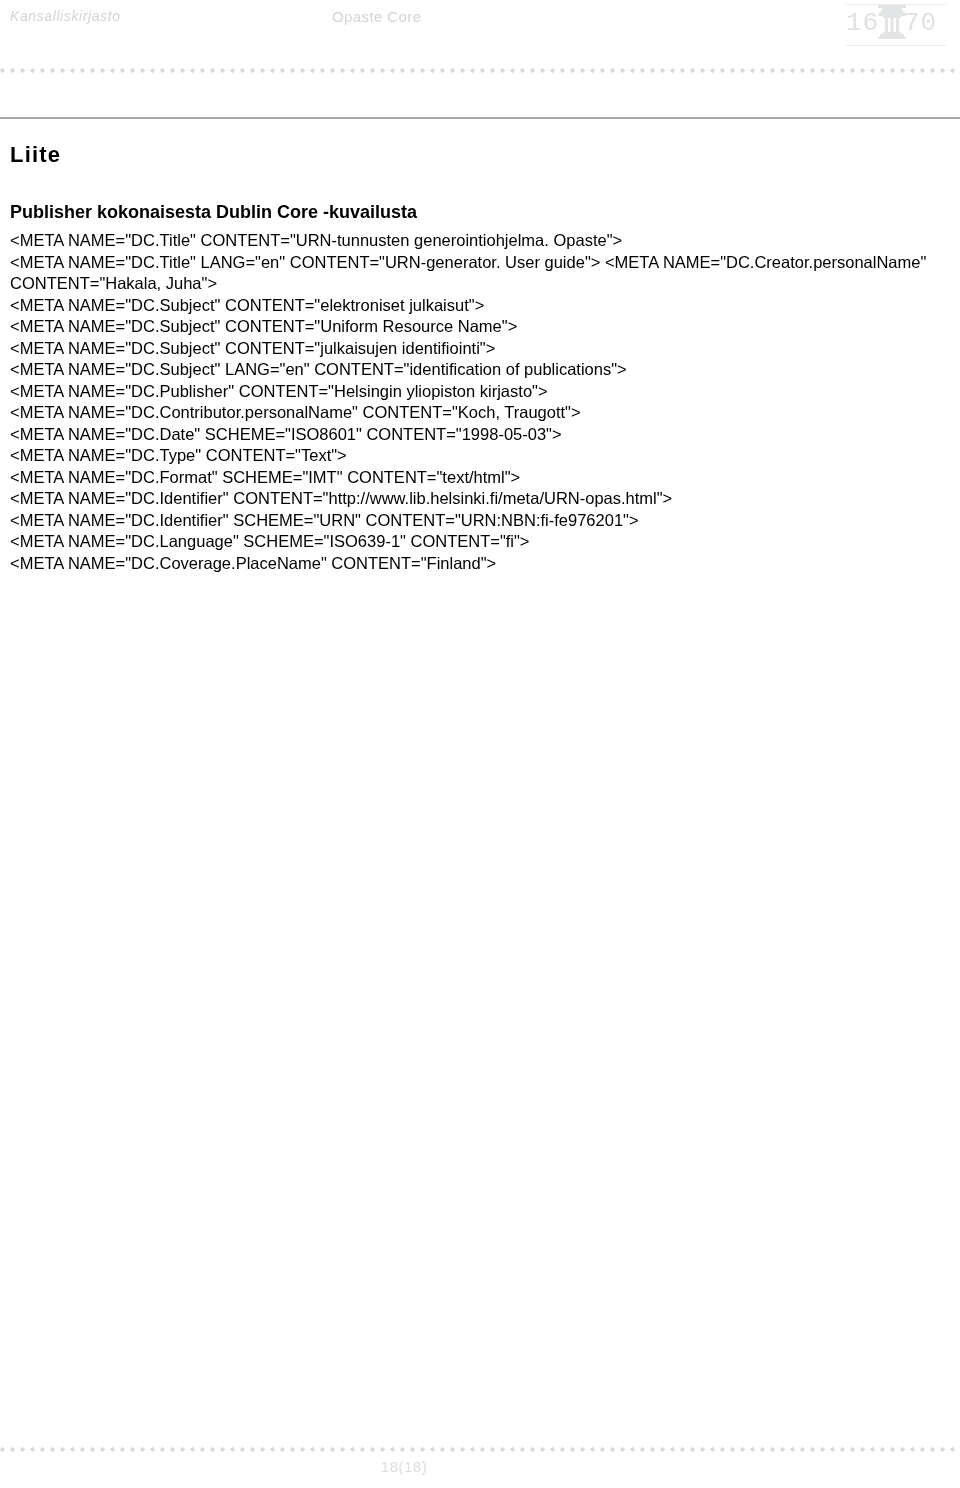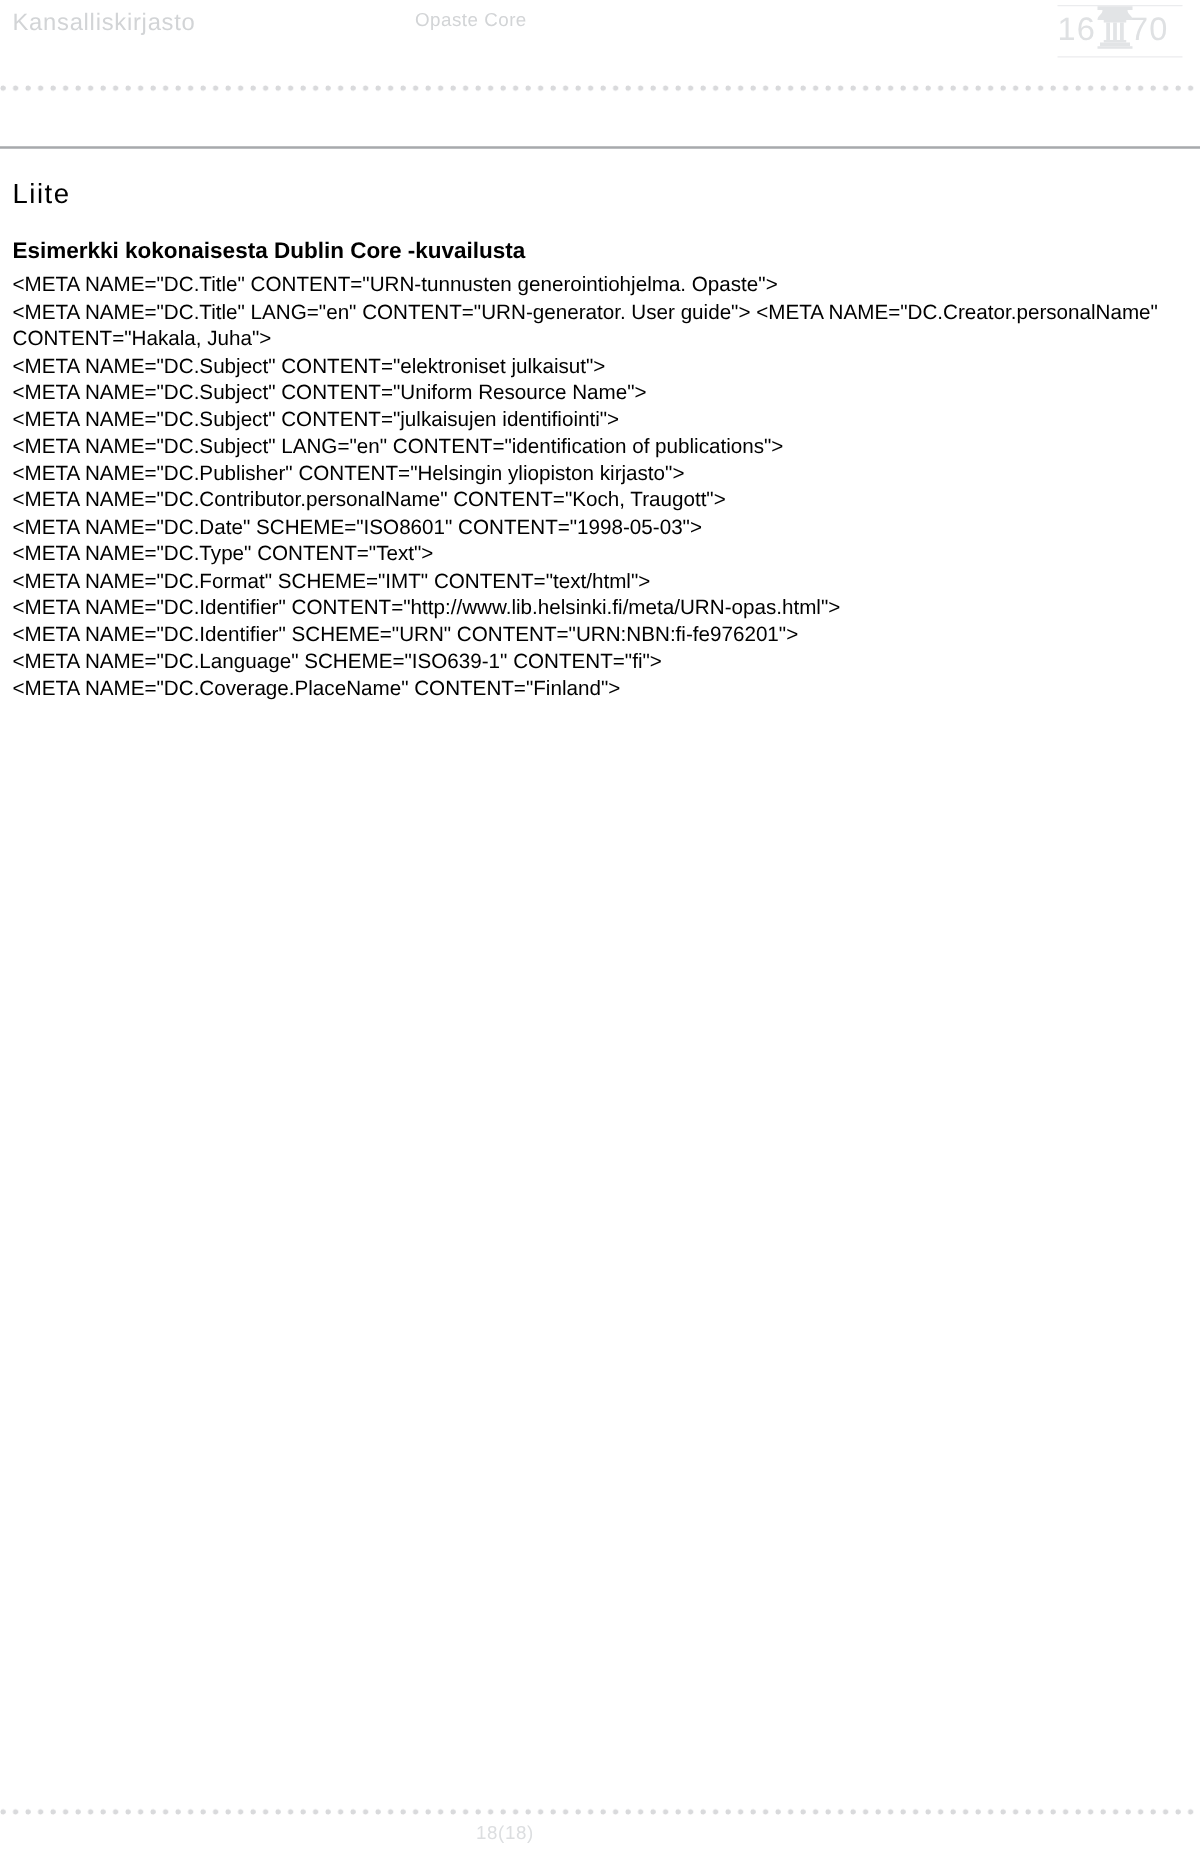--- a/index.html
+++ b/index.html
@@ -21,24 +21,25 @@
     position: absolute;
     top: 0;
     left: 0;
     width: 960px;
     height: 56px;
   }
   .hdr-org {
     position: absolute;
     left: 10px;
     top: 8px;
-    font-size: 19px;
+    font-size: 14px;
     letter-spacing: 0.6px;
     color: #d2d4d6;
     white-space: nowrap;
+    font-style: italic;
   }
   .hdr-doc {
     position: absolute;
     left: 332px;
     top: 8px;
     font-size: 15px;
     letter-spacing: 0.4px;
     color: #d2d4d6;
     white-space: nowrap;
   }
@@ -56,21 +57,21 @@
     left: 6px;
     top: 2px;
     width: 100px;
     height: 40px;
     border-top: 1px solid #ebecee;
     border-bottom: 1px solid #ebecee;
   }
   .hdr-logo .logo-digits {
     position: absolute;
     top: 6px;
-    font-family: Liberation Sans, sans-serif;
+    font-family: Liberation Mono, monospace;
     font-size: 26px;
     color: #dfe1e3;
     letter-spacing: 1px;
     text-align: right;
   }
   .hdr-logo .dg-left { left: 6px; }
   .hdr-logo .dg-right { left: 64px; }
   .hdr-logo svg { position: absolute; left: 34px; top: 0px; }
 
   
@@ -97,24 +98,24 @@
 
   
   .content {
     position: absolute;
     left: 10px;
     top: 140px;
     width: 940px;
   }
   .doc-title {
     font-size: 22px;
-    font-weight: normal;
+    font-weight: bold;
     letter-spacing: 1.2px;
     line-height: 30px;
-    margin: 0 0 18px 0;
+    margin: 0 0 30px 0;
     color: #000;
   }
   .doc-subtitle {
     font-size: 18px;
     font-weight: bold;
     line-height: 24px;
     margin: 0 0 6px 0;
     color: #000;
   }
   .meta-block {
@@ -166,21 +167,21 @@
     </svg>
   </div>
 </div>
 
 <div class="dot-rule top"></div>
 <div class="gray-rule"></div>
 
 <div class="content">
   <h1 class="doc-title">Liite</h1>
 
-  <h2 class="doc-subtitle">Esimerkki kokonaisesta Dublin Core -kuvailusta</h2>
+  <h2 class="doc-subtitle">Publisher kokonaisesta Dublin Core -kuvailusta</h2>
 
   <div class="meta-block">&lt;META NAME="DC.Title" CONTENT="URN-tunnusten generointiohjelma. Opaste"&gt;
 &lt;META NAME="DC.Title" LANG="en" CONTENT="URN-generator. User guide"&gt; &lt;META NAME="DC.Creator.personalName" CONTENT="Hakala, Juha"&gt;
 &lt;META NAME="DC.Subject" CONTENT="elektroniset julkaisut"&gt;
 &lt;META NAME="DC.Subject" CONTENT="Uniform Resource Name"&gt;
 &lt;META NAME="DC.Subject" CONTENT="julkaisujen identifiointi"&gt;
 &lt;META NAME="DC.Subject" LANG="en" CONTENT="identification of publications"&gt;
 &lt;META NAME="DC.Publisher" CONTENT="Helsingin yliopiston kirjasto"&gt;
 &lt;META NAME="DC.Contributor.personalName" CONTENT="Koch, Traugott"&gt;
 &lt;META NAME="DC.Date" SCHEME="ISO8601" CONTENT="1998-05-03"&gt;

